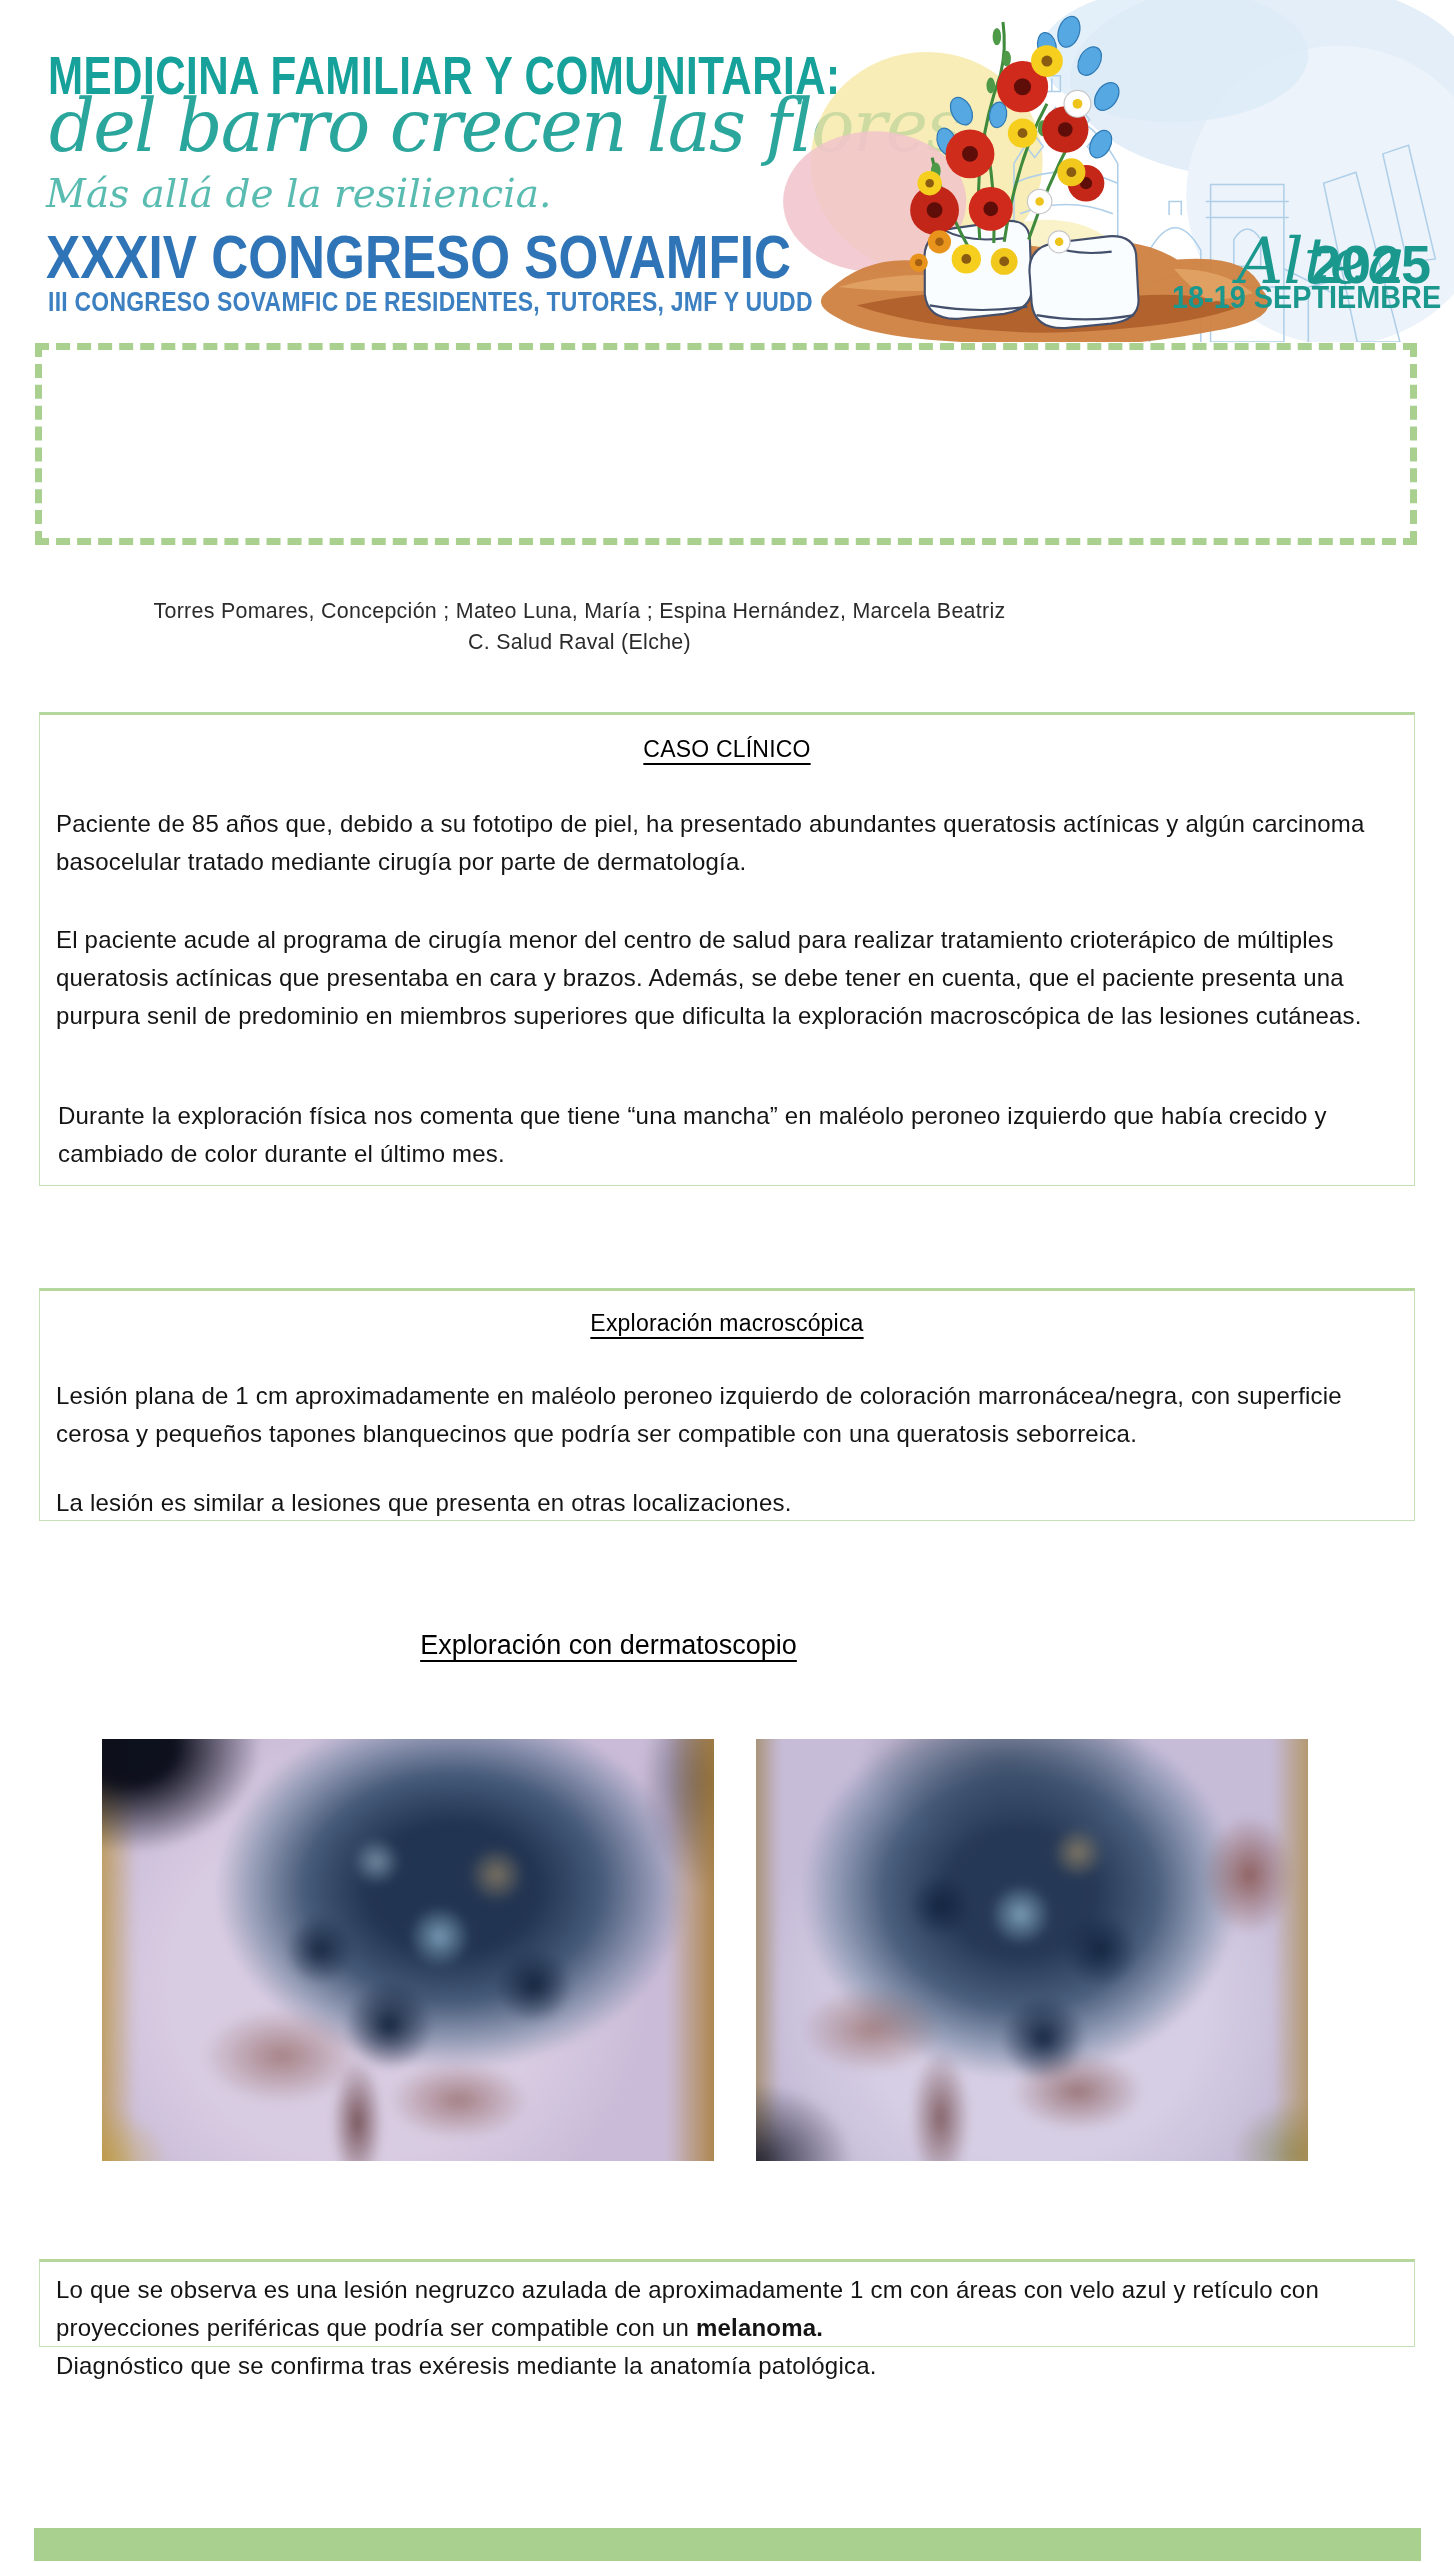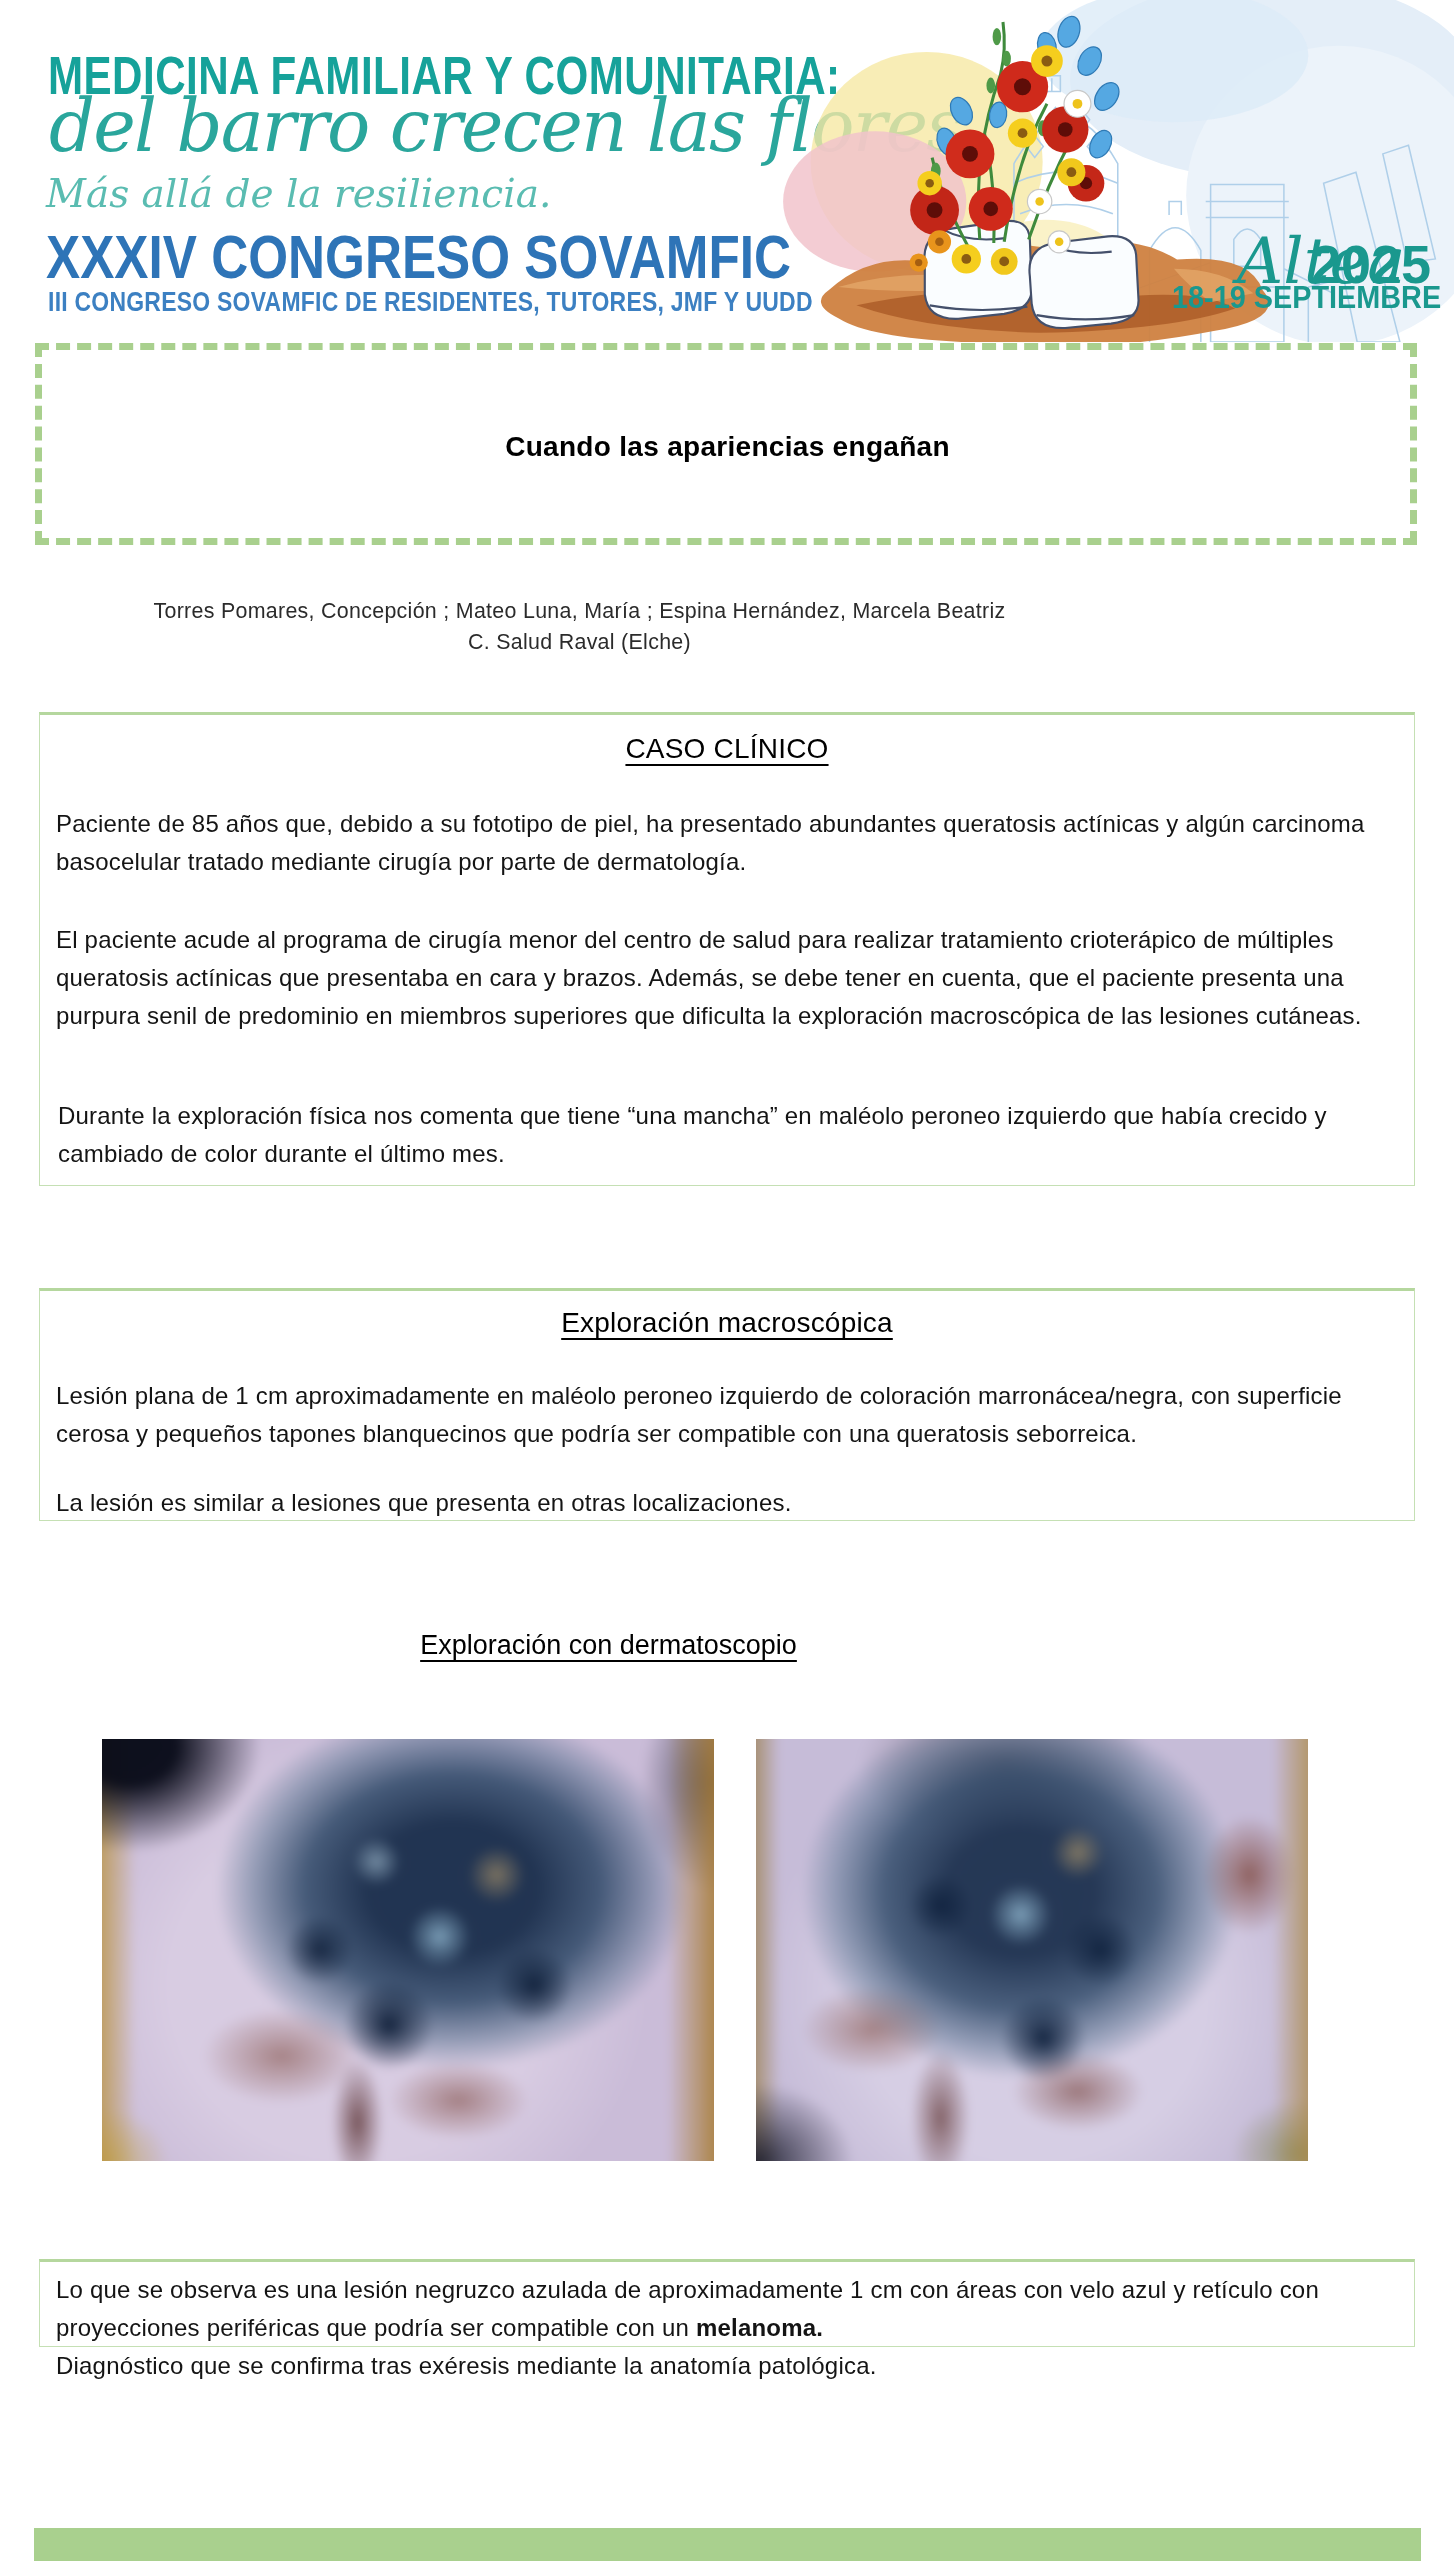--- a/index.html
+++ b/index.html
@@ -26,21 +26,21 @@
   .dates{left:1172px;top:280px;font-size:31px;font-weight:800;color:#1a988e;
     transform:scaleX(.93);transform-origin:0 0;white-space:nowrap;}
   
   .title-box{left:35px;top:343px;width:1382px;height:202px;border:7.3px dashed #a9d08e;box-sizing:border-box;}
   .poster-title{left:0;top:431px;width:1455px;text-align:center;font-size:28px;font-weight:700;color:#000;letter-spacing:0.3px;}
   
   .authors{left:0;top:596px;width:1159px;text-align:center;font-size:21.4px;line-height:31px;color:#2b2b2b;letter-spacing:0.3px;}
   
   .gbox{left:39px;width:1376px;border:1.8px solid #c5e0b4;border-top:3.7px solid #b5d79e;
     box-sizing:border-box;background:#fff;padding:11px 16px;font-size:24px;line-height:38px;letter-spacing:0.2px;color:#141414;}
-  .box-heading{text-align:center;font-size:28px;font-weight:400;color:#000;}
+  .box-heading{text-align:center;font-size:23px;font-weight:400;color:#000;}
   .u{text-decoration:underline;text-decoration-thickness:1.8px;text-underline-offset:6.1px;}
   .box1{top:712px;height:474px;}
   .box1 .box-heading{margin:3.7px 0 37px 0;}
   .box1 p.p1{margin:0 0 40px 0;}
   .box1 p.p2{margin:0 0 62px 0;}
   .box1 p.p3{margin:2px;}
   .box2{top:1288px;height:233px;}
   .box2 .box-heading{margin:2.4px 0 35px 0;}
   .box2 p.p1{margin:0 0 31px 0;}
   .box2 p.p2{margin:0;}
@@ -252,21 +252,20 @@
           <circle cx="222" cy="430" r="6" fill="#a55f10"></circle>
         </g>
     </g>
   </svg>
 
   <div class="abs altea">Altea</div>
   <div class="abs year">2025</div>
   <div class="abs dates">18-19 SEPTIEMBRE</div>
 
   <div class="abs title-box"></div>
-  <div class="abs poster-title">Cuando las apariencias engañan</div>
 
   <div class="abs authors">
     <div>Torres Pomares, Concepción ; Mateo Luna, María ; Espina Hernández, Marcela Beatriz</div>
     <div>C. Salud Raval (Elche)</div>
   </div>
 
   <div class="abs gbox box1">
     <div class="box-heading"><span class="u">CASO CLÍNICO</span></div>
     <p class="p1">Paciente de 85 años que, debido a su fototipo de piel, ha presentado abundantes queratosis actínicas y algún carcinoma basocelular tratado mediante cirugía por parte de dermatología.</p>
     <p class="p2">El paciente acude al programa de cirugía menor del centro de salud para realizar tratamiento crioterápico de múltiples queratosis actínicas que presentaba en cara y brazos. Además, se debe tener en cuenta, que el paciente presenta una purpura senil de predominio en miembros superiores que dificulta la exploración macroscópica de las lesiones cutáneas.</p>

